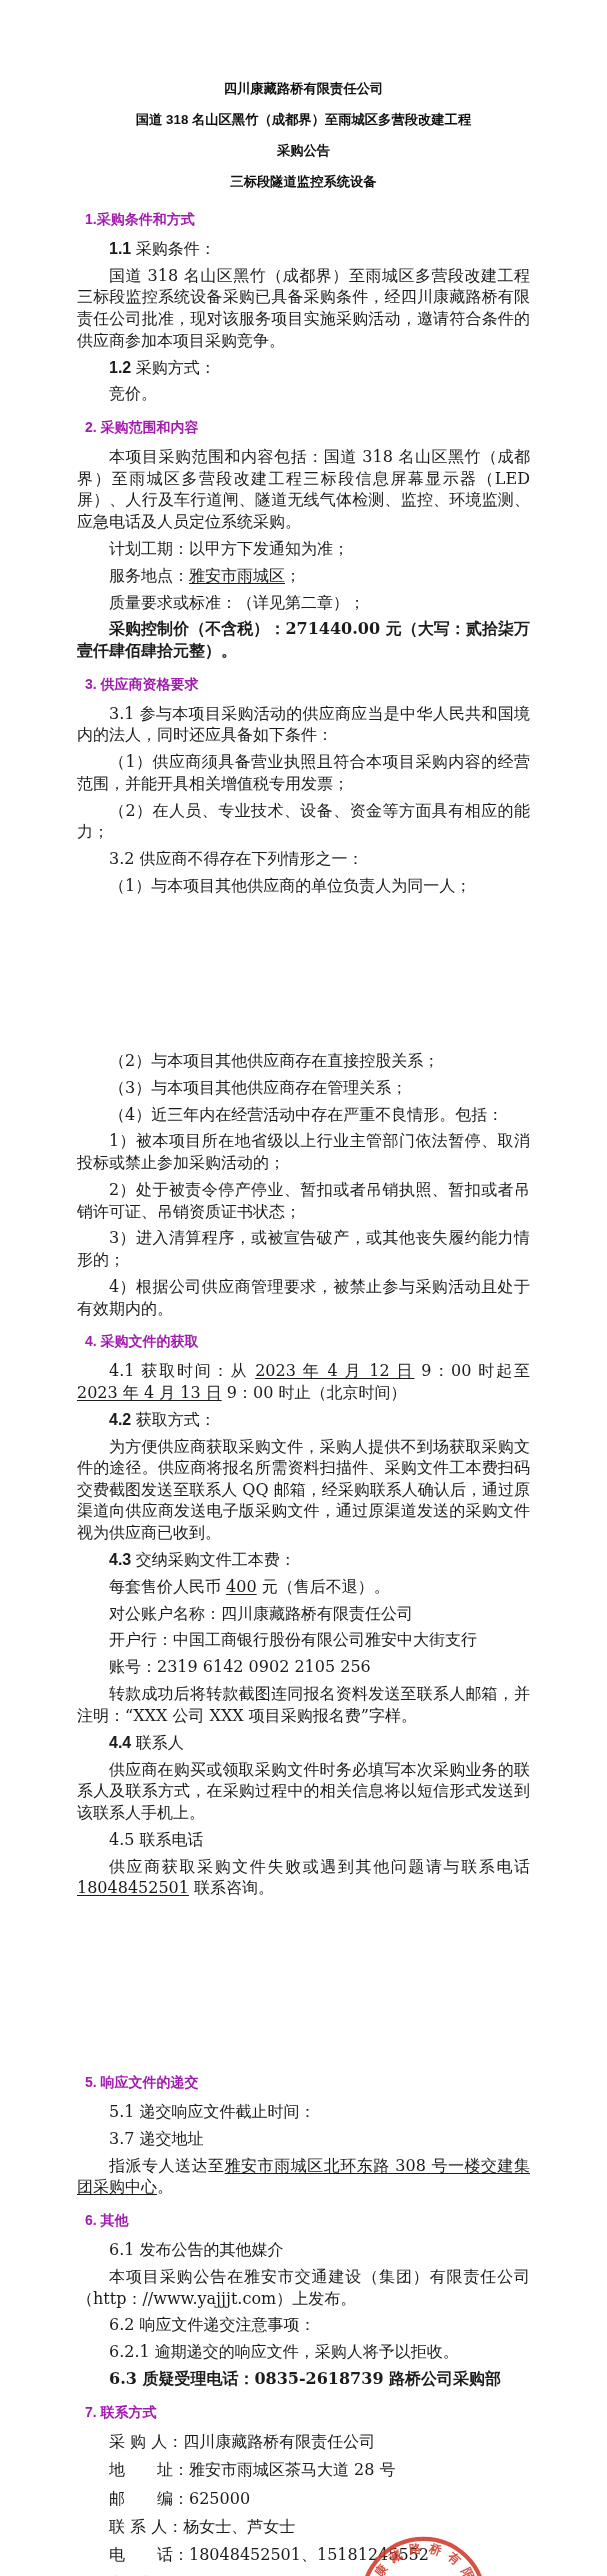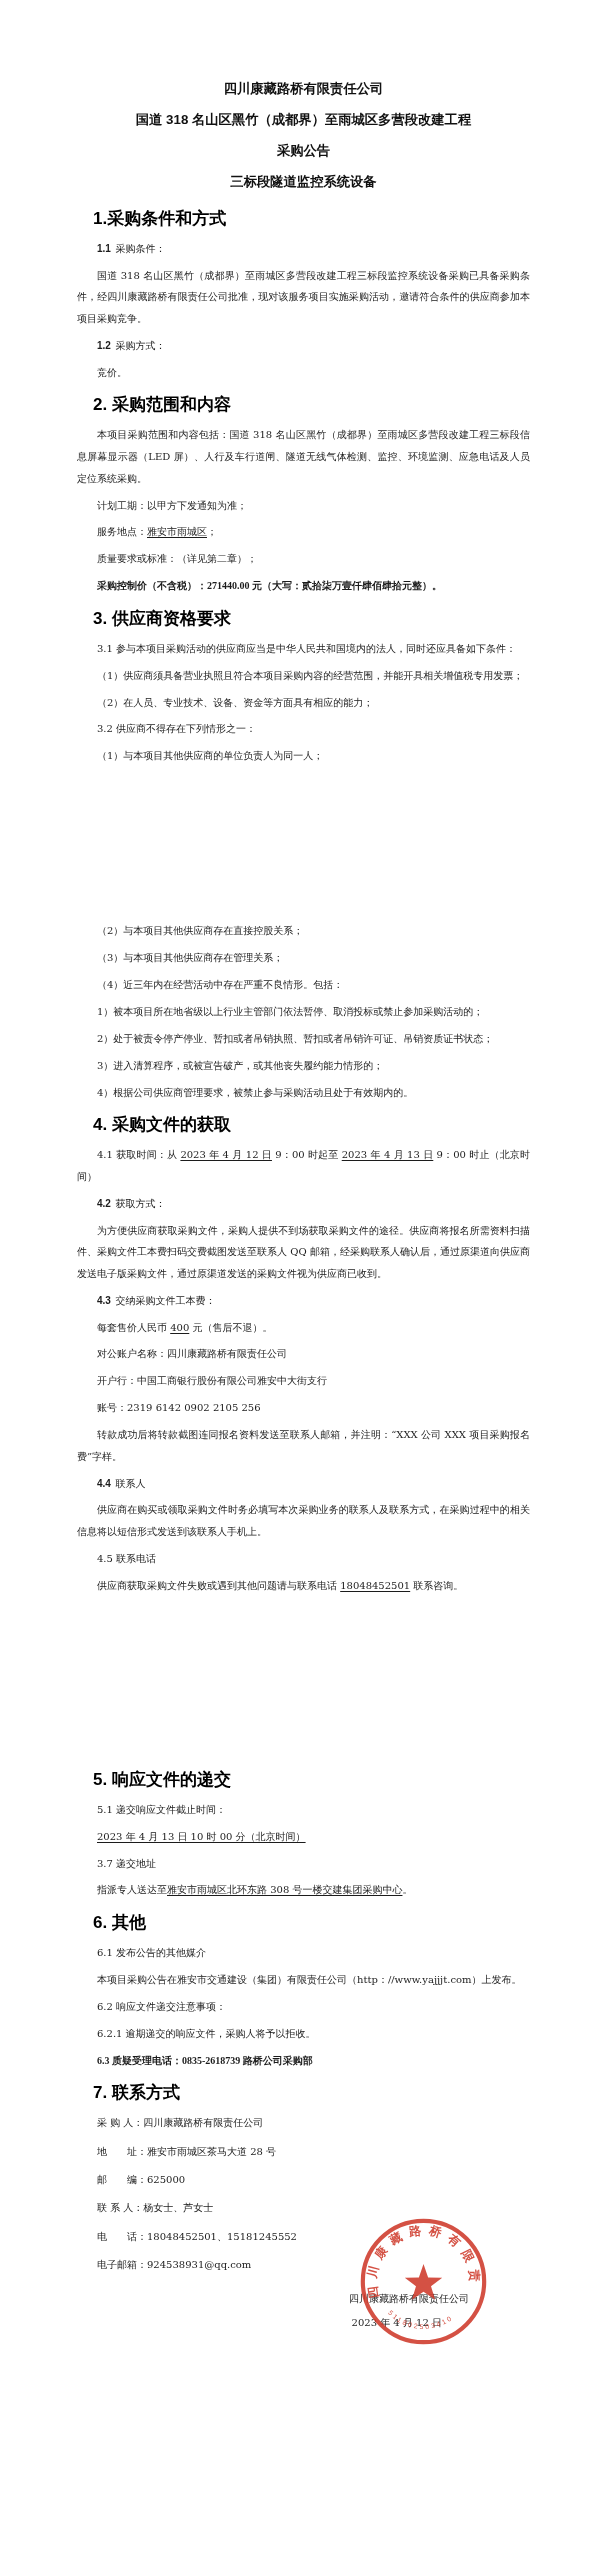--- a/index.html
+++ b/index.html
@@ -20,34 +20,34 @@
     text-align: center;
     font-family: "Liberation Sans", sans-serif;
     font-weight: bold;
     font-size: 13.3px;
     line-height: 31px;
     color: #111111;
   }
   h2.sec {
     font-family: "Liberation Sans", sans-serif;
     font-weight: bold;
-    font-size: 17px;
+    font-size: 14px;
     line-height: 20px;
-    margin: 12px 0 9px 16px;
-    color: #000000;
+    margin: 12px 0 9px 8px;
+    color: #a21caf;
   }
   p {
     margin: 0 0 5.3px 0;
-    font-size: 10px;
+    font-size: 16px;
     line-height: 21.6px;
     text-align: justify;
     color: #1c1c1c;
   }
   .ind { text-indent: 2em; }
-  .bold { font-weight: bold; font-family: Liberation Serif, serif; }
+  .bold { font-weight: bold; }
   .num {
     font-family: "Liberation Sans", sans-serif;
     font-weight: bold;
     margin-right: 4.6px;
   }
   .u { text-decoration: underline; text-underline-offset: 2.3px; }
   .spacer-pagebreak-1 { height: 148px; }
   .spacer-pagebreak-2 { height: 156px; }
   .sec7-gap { margin-top: 55px; }
   .contact-row { margin-bottom: 6.8px; }
@@ -119,21 +119,20 @@
     <p class="ind">转款成功后将转款截图连同报名资料发送至联系人邮箱，并注明：“XXX 公司 XXX 项目采购报名费”字样。</p>
     <p class="ind"><span class="num">4.4</span><span>联系人</span></p>
     <p class="ind">供应商在购买或领取采购文件时务必填写本次采购业务的联系人及联系方式，在采购过程中的相关信息将以短信形式发送到该联系人手机上。</p>
     <p class="ind">4.5 联系电话</p>
     <p class="ind"><span>供应商获取采购文件失败或遇到其他问题请与联系电话 </span><span class="u">18048452501</span><span> 联系咨询。</span></p>
 
     <div class="spacer-pagebreak-2"></div>
 
     <h2 class="sec">5. 响应文件的递交</h2>
     <p class="ind">5.1 递交响应文件截止时间：</p>
-    <p class="ind"><span class="u">2023 年 4 月 13 日 10 时 00 分（北京时间）</span></p>
     <p class="ind">3.7 递交地址</p>
     <p class="ind"><span>指派专人送达至</span><span class="u">雅安市雨城区北环东路 308 号一楼交建集团采购中心</span><span>。</span></p>
 
     <h2 class="sec">6. 其他</h2>
     <p class="ind">6.1 发布公告的其他媒介</p>
     <p class="ind">本项目采购公告在雅安市交通建设（集团）有限责任公司（http：//www.yajjjt.com）上发布。</p>
     <p class="ind">6.2 响应文件递交注意事项：</p>
     <p class="ind">6.2.1 逾期递交的响应文件，采购人将予以拒收。</p>
     <p class="ind bold">6.3 质疑受理电话：0835-2618739 路桥公司采购部</p>
 

